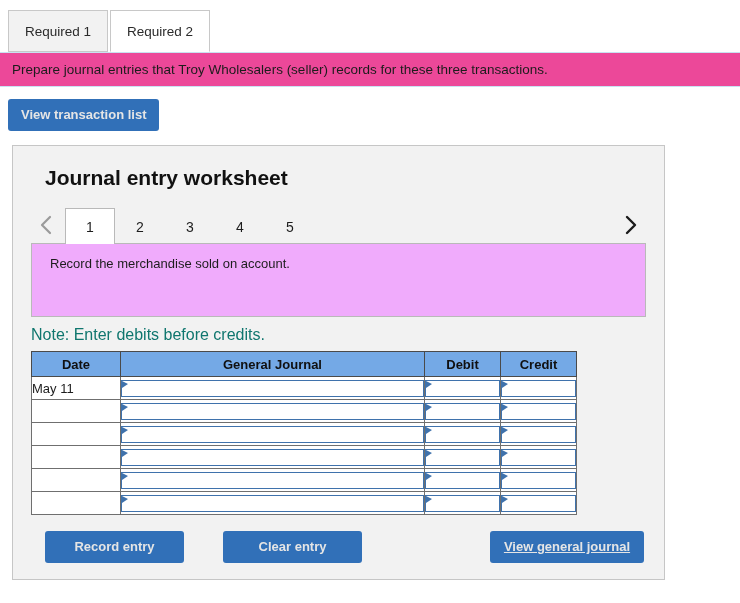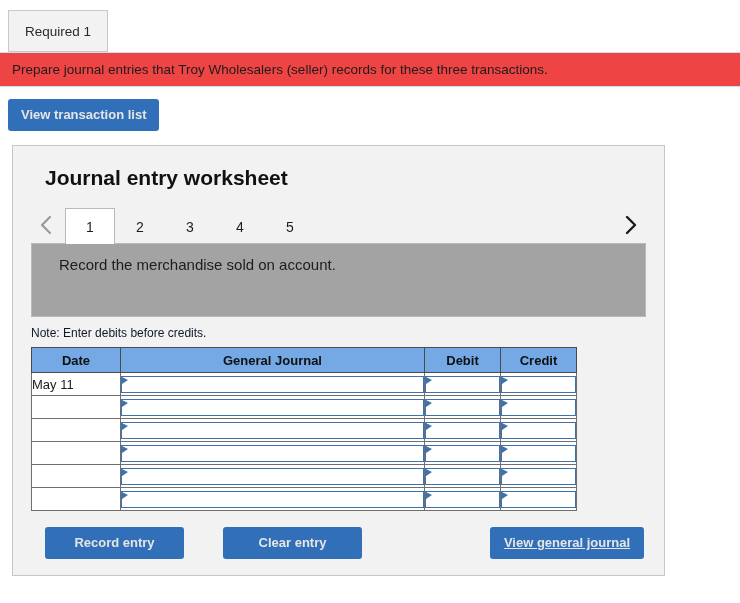--- a/index.html
+++ b/index.html
@@ -47,21 +47,21 @@
   }
   .req-tab.active {
     background: #ffffff;
     border-bottom-color: #ffffff;
     position: relative;
     z-index: 3;
   }
 
   
   .info-banner {
-    background: #ef4444;
+    background: #ec4899;
     border-top: 1px solid #c9e2f2;
     border-bottom: 1px solid #c9e2f2;
     padding: 9px 12px;
     font-size: 13.5px;
     color: #1c1c1c;
     box-sizing: border-box;
   }
 
   
   .btn {
@@ -144,35 +144,35 @@
   }
   .ws-tab.active {
     background: #ffffff;
     border-color: #b9b9b9;
     position: relative;
     z-index: 2;
   }
 
   
   .desc-box {
-    background: #a3a3a3;
+    background: #f0abfc;
     border: 1px solid #b9b9b9;
     height: 74px;
     box-sizing: border-box;
-    padding: 12px 27px;
-    font-size: 15px;
+    padding: 12px 18px;
+    font-size: 13px;
     color: #1d1d1d;
     margin-top: -1px;
     position: relative;
     z-index: 1;
   }
 
   .note {
-    color: #0f172a;
-    font-size: 12px;
+    color: #0f766e;
+    font-size: 16px;
     margin: 9px 0 7px 0;
   }
 
   
   .jtable {
     border-collapse: collapse;
     table-layout: fixed;
     width: 543px;
     border: 1px solid #6f6f6f;
   }
@@ -241,20 +241,21 @@
   .btn-record  { left: 14px;  width: 139px; }
   .btn-clear   { left: 192px; width: 139px; }
   .btn-viewgj  { left: 459px; width: 154px; text-decoration: underline; }
 </style>
 </head>
 <body>
 
 <div class="req-tabstrip">
   <div class="req-tabs">
     <div class="req-tab">Required 1</div>
+    <div class="req-tab active">Required 2</div>
   </div>
 </div>
 
 <div class="info-banner">Prepare journal entries that Troy Wholesalers (seller) records for these three transactions.</div>
 
 <div class="transaction-list-wrap">
   <button class="btn btn-transaction-list">View transaction list</button>
 </div>
 
 <div class="panel">

